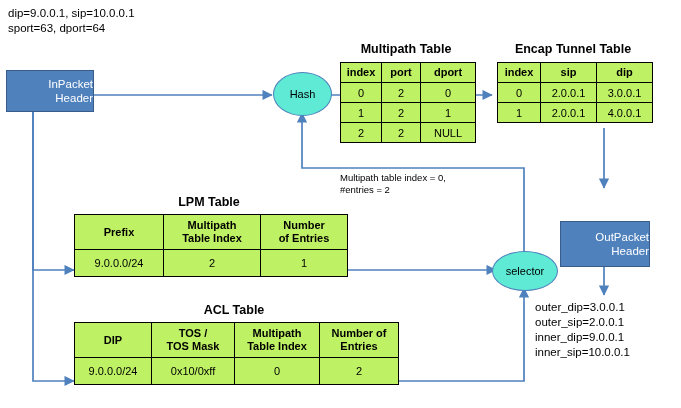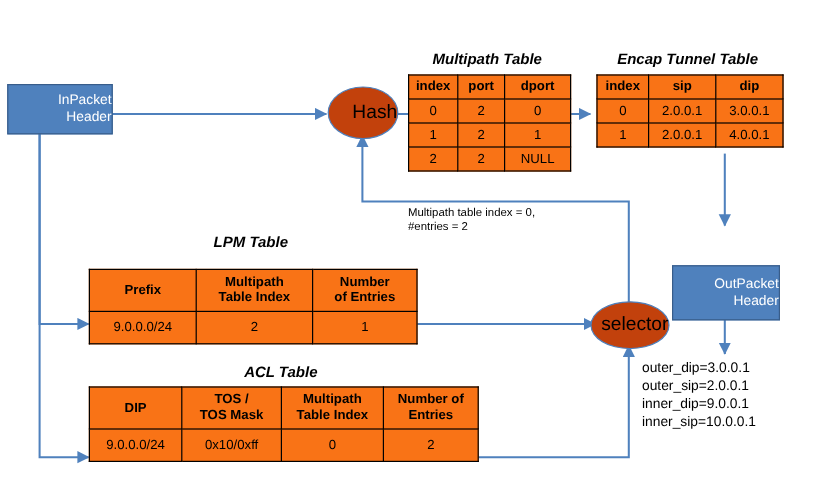--- a/index.html
+++ b/index.html
@@ -34,54 +34,53 @@
     color: #000;
     line-height: 12px;
     white-space: pre;
   }
   .table-title {
     font-size: 12.5px;
     font-weight: bold;
     color: #000;
     white-space: nowrap;
     text-align: center;
-    font-style: italic;
   }
 
   
   .blue-box {
     background: #4f81bd;
     border: 1px solid #385d8a;
     color: #ffffff;
     font-size: 11.5px;
     display: flex;
     flex-direction: column;
     align-items: flex-end;
     justify-content: center;
     line-height: 14px;
     text-align: center;
   }
 
   
   .ellipse {
     border: 1.5px solid #4f81bd;
-    background: #c2410c;
+    background: #5eead4;
     border-radius: 50%;
     display: flex;
     align-items: center;
-    justify-content: flex-end;
-    font-size: 16px;
+    justify-content: center;
+    font-size: 11px;
     color: #000;
     text-align: center;
   }
 
   
   table.grid {
     border-collapse: collapse;
-    background: #f97316;
+    background: #bef264;
     table-layout: fixed;
   }
   table.grid th, table.grid td {
     border: 1px solid #000;
     font-size: 11px;
     text-align: center;
     color: #000;
     padding: 0;
     height: 19px;
     font-weight: normal;
@@ -127,20 +126,22 @@
       <path d="M394,381 L524,381 L524,288"></path>
 
       <path d="M524,252 L524,168 L302,168 L302,113"></path>
 
       <path d="M604,128 L604,188"></path>
 
       <path d="M604,247 L604,295"></path>
     </g>
   </svg>
 
+  <div class="abs plain-text" style="left:8px; top:6px;">dip=9.0.0.1, sip=10.0.0.1
+sport=63, dport=64</div>
 
   <div class="abs blue-box" style="left:6px; top:70px; width:86px; height:40px;">
     <span>InPacket</span>
     <span>Header</span>
   </div>
 
   <div class="abs ellipse" style="left:273px; top:72px; width:57px; height:42px;">
     <span>Hash</span>
   </div>
 
@@ -192,21 +193,21 @@
       <td>2.0.0.1</td>
       <td>4.0.0.1</td>
     </tr>
   </tbody>
     </table>
 
   <div class="abs small-text" style="left:308px; top:172px;margin-left:32px;">Multipath table index = 0,
 #entries = 2</div>
 
   <div class="abs table-title" style="left:74px; top:195px; width:270px;">LPM Table</div>
-  <table class="grid abs two-line" style="left:74px; top:224px; width:270px;">
+  <table class="grid abs two-line" style="left:74px; top:214px; width:270px;">
     <tbody>
         <tr>
       <th style="width:88px">Prefix</th>
       <th style="width:96px">Multipath<br>Table Index</th>
       <th style="width:86px">Number<br>of Entries</th>
     </tr>
     <tr>
       <td style="height:26px">9.0.0.0/24</td>
       <td style="height:26px">2</td>
       <td style="height:26px">1</td>

